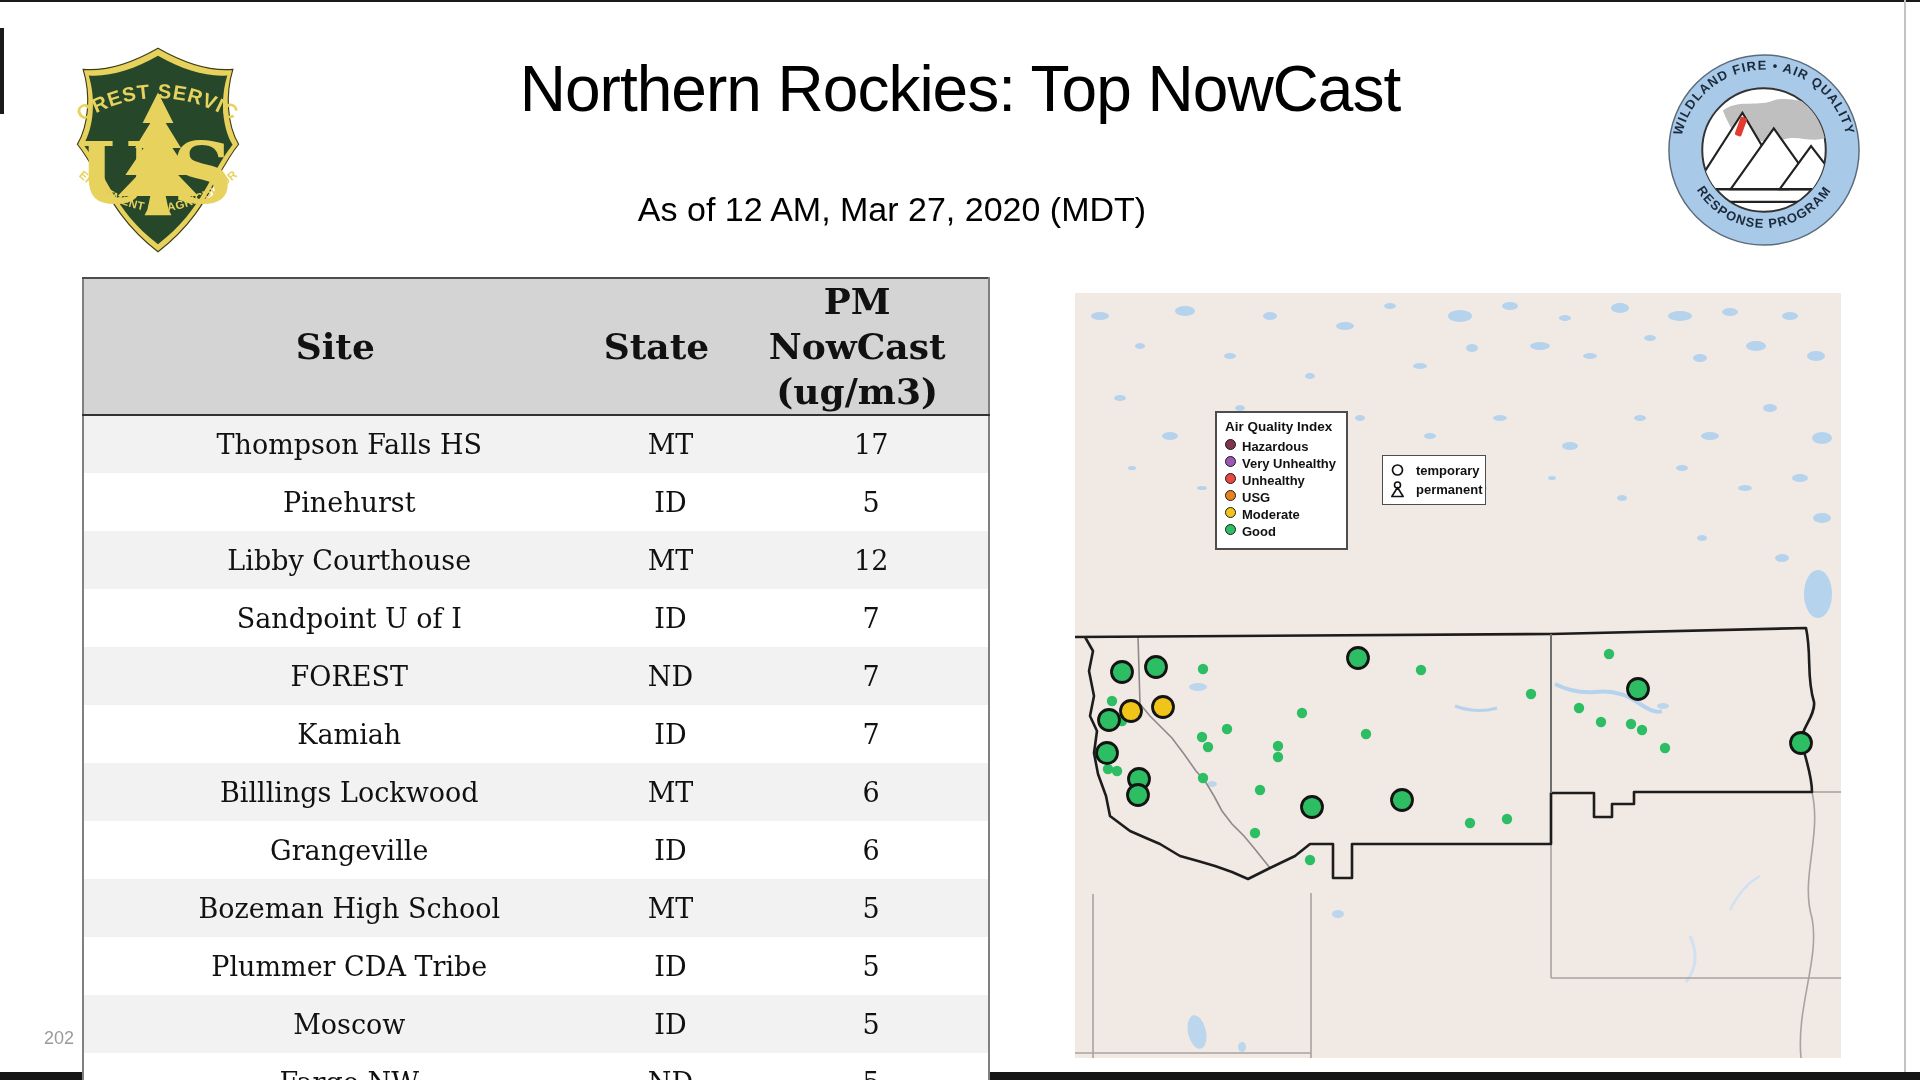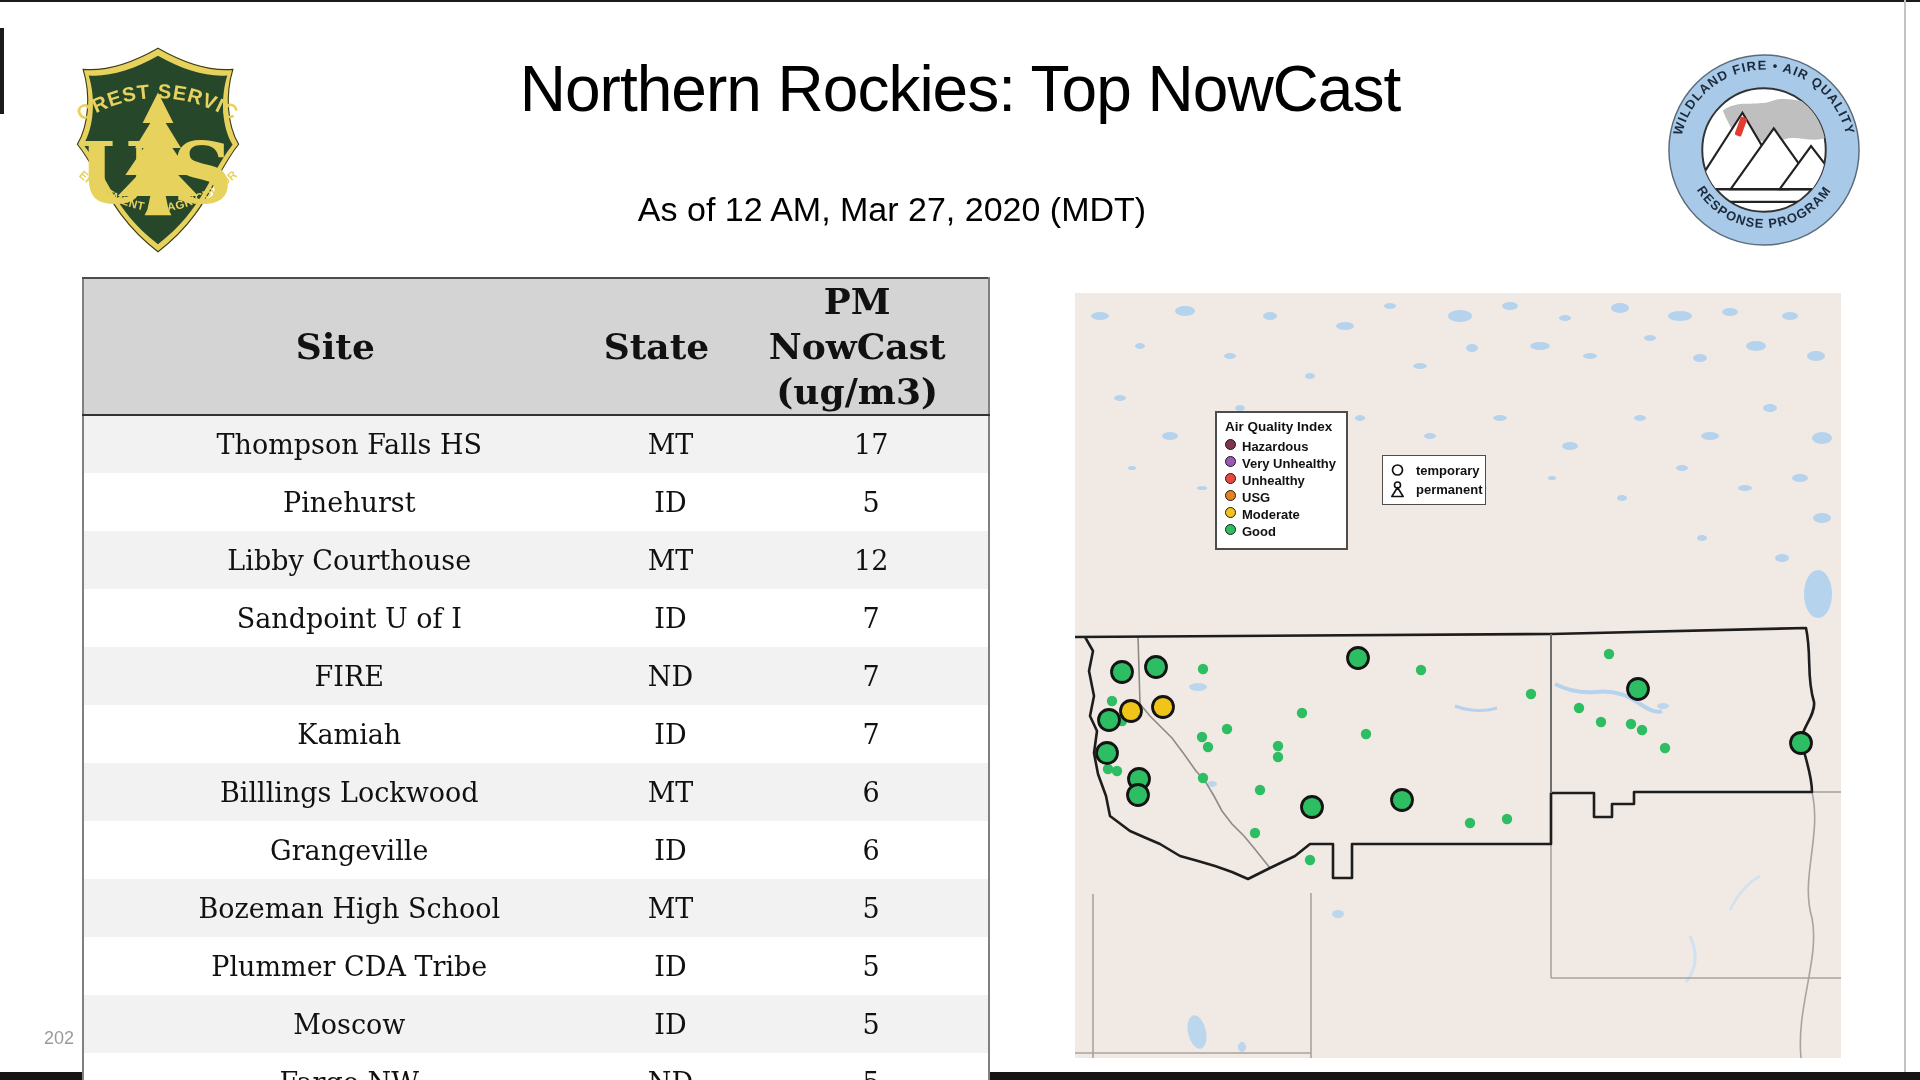--- a/index.html
+++ b/index.html
@@ -138,21 +138,21 @@
         <td>Libby Courthouse</td>
         <td>MT</td>
         <td>12</td>
       </tr>
       <tr>
         <td>Sandpoint U of I</td>
         <td>ID</td>
         <td>7</td>
       </tr>
       <tr>
-        <td>FIRE</td>
+        <td>FOREST</td>
         <td>ND</td>
         <td>7</td>
       </tr>
       <tr>
         <td>Kamiah</td>
         <td>ID</td>
         <td>7</td>
       </tr>
       <tr>
         <td>Billlings Lockwood</td>

